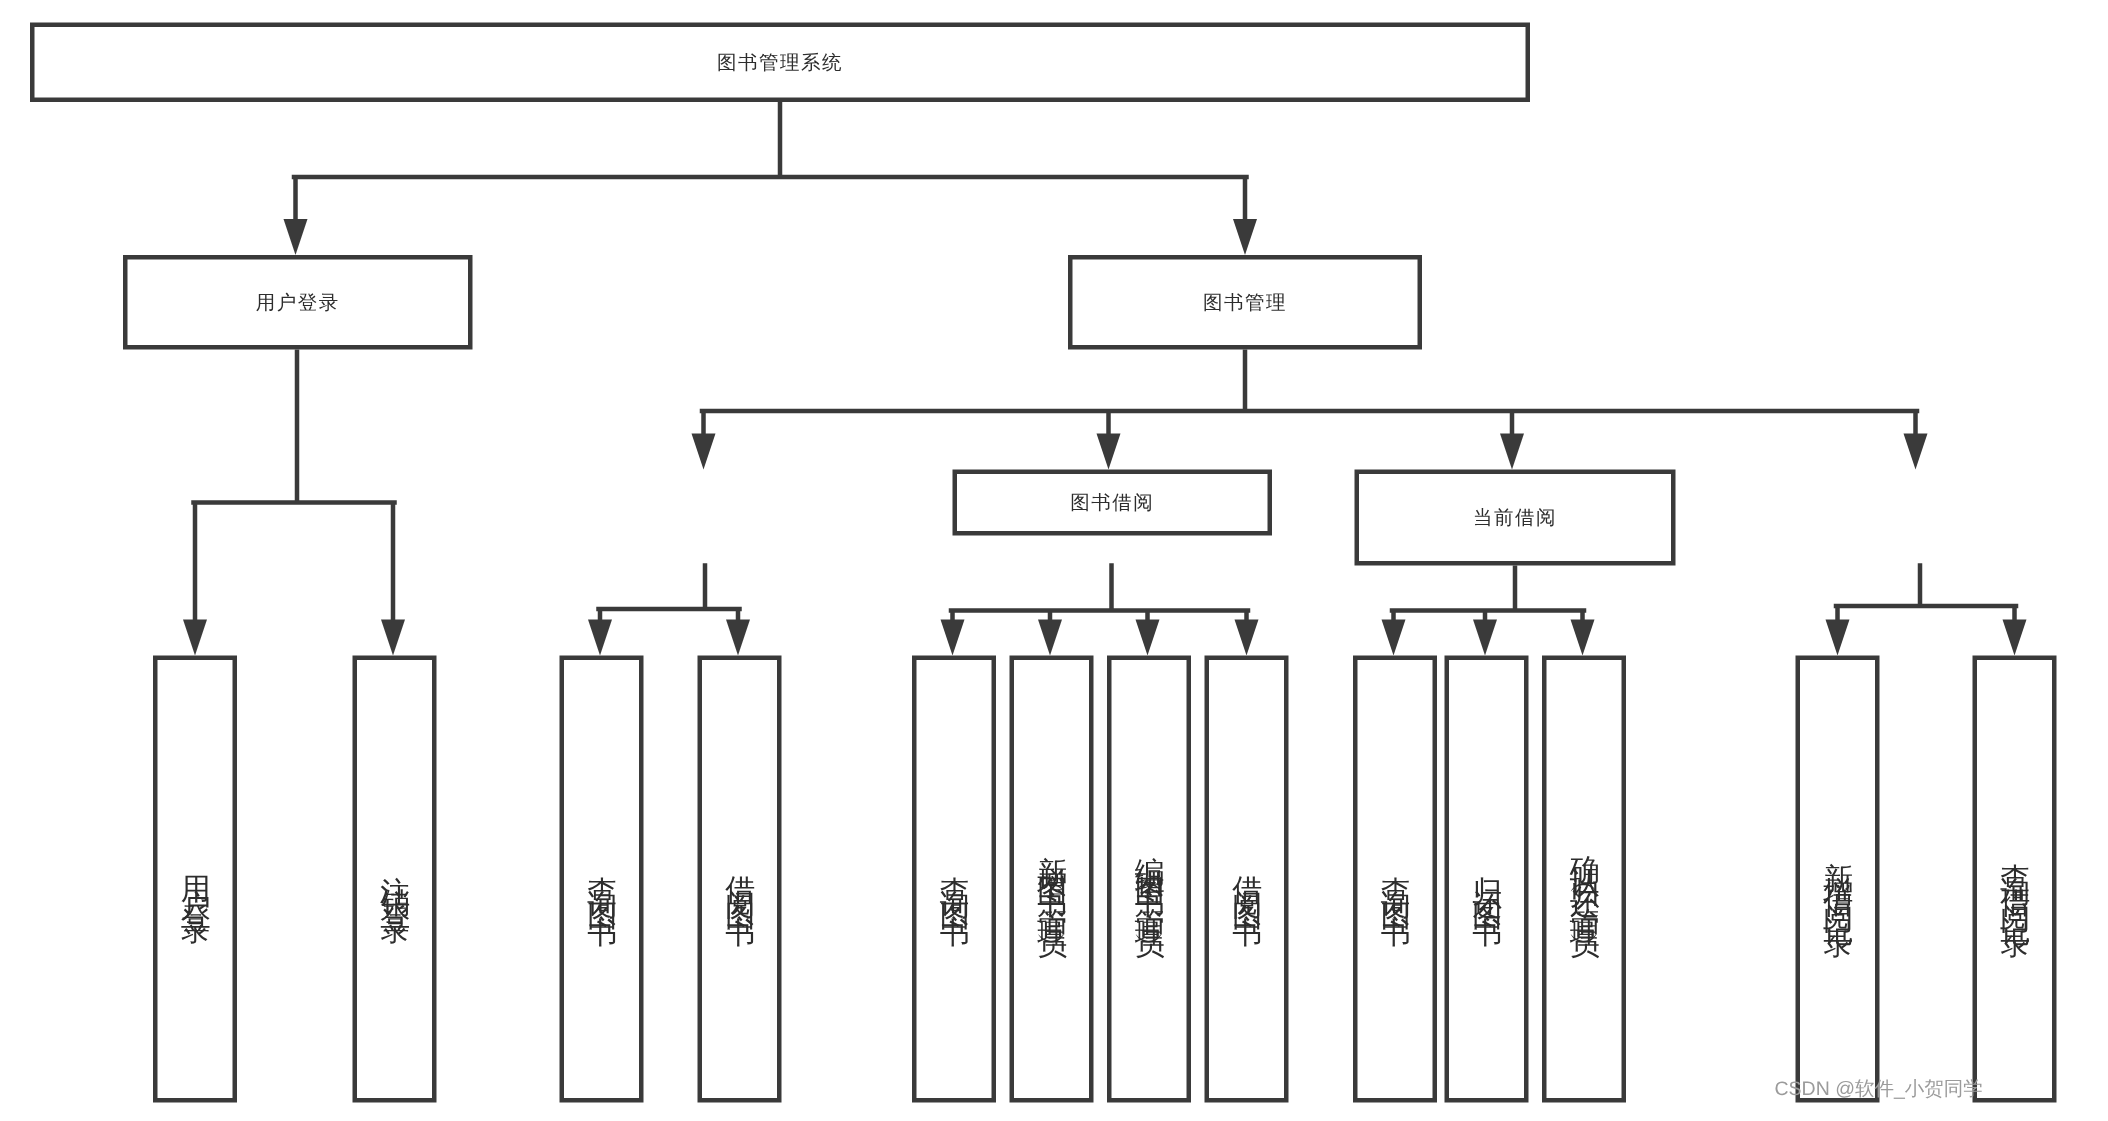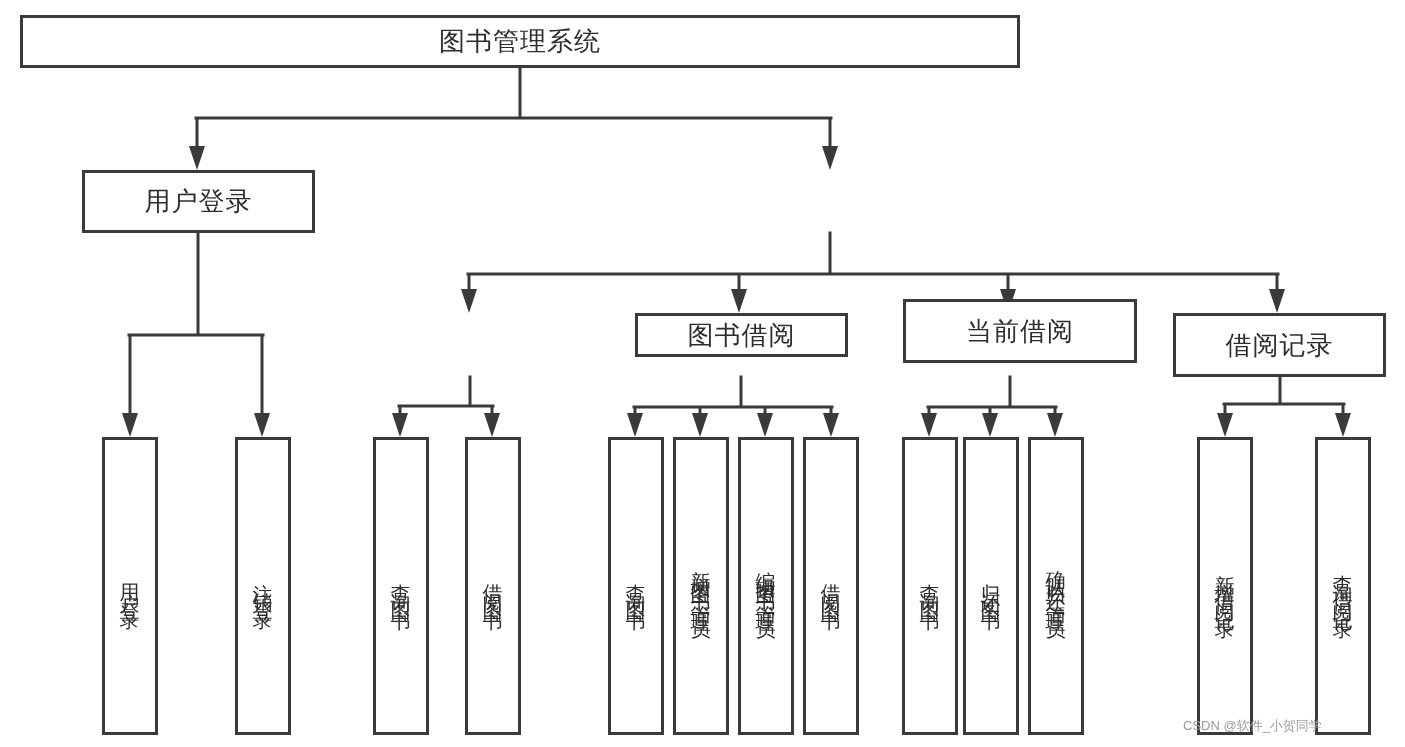--- a/index.html
+++ b/index.html
@@ -33,21 +33,21 @@
     position: absolute;
     box-sizing: border-box;
     background: var(--boxbg, #ffffff);
     border: 3px solid var(--line, #3a3a3a);
     color: var(--text, #2d2d2d);
     display: flex;
     align-items: center;
     justify-content: center;
   }
   .hbox {
-    font-size: 26px;
+    font-size: 13px;
     letter-spacing: 1px;
   }
   .vbox {
     writing-mode: vertical-rl;
     text-orientation: mixed;
     font-size: 20px;
     letter-spacing: 9px;
     line-height: 1;
     width: 56px;
     height: 298px;
@@ -97,24 +97,24 @@
       <polygon class="carrow" points="982,413 998,413 990,437"></polygon>
       <polygon class="carrow" points="1047,413 1063,413 1055,437"></polygon>
       <polygon class="carrow" points="1217,413 1233,413 1225,437"></polygon>
       <polygon class="carrow" points="1335,413 1351,413 1343,437"></polygon>
     </g>
   </svg>
 
   <div class="hbox" style="left:20px; top:15px; width:1000px; height:53px;">图书管理系统</div>
 
   <div class="hbox" style="left:82px; top:170px; width:233px; height:63px;">用户登录</div>
+  <div class="hbox" style="left:712px; top:170px; width:236px; height:63px;">图书管理</div>
 
   <div class="hbox" style="left:635px; top:313px; width:213px; height:44px;">图书借阅</div>
-  <div class="hbox" style="left:903px; top:299px; width:234px; height:64px;">当前借阅</div>
-  <div class="hbox" style="left:1173px; top:313px; width:213px; height:64px;">借阅记录</div>
+  <div class="hbox" style="left:903px; top:313px; width:214px; height:64px;">当前借阅</div>
 
   <div class="vbox" style="left:102px;">用户登录</div>
   <div class="vbox" style="left:235px;">注销登录</div>
 
   <div class="vbox" style="left:373px;">查询图书</div>
   <div class="vbox" style="left:465px;">借阅图书</div>
 
   <div class="vbox" style="left:608px;">查询图书</div>
   <div class="vbox dense" style="left:673px;">新增图书（管理员）</div>
   <div class="vbox dense" style="left:738px;">编辑图书（管理员）</div>

